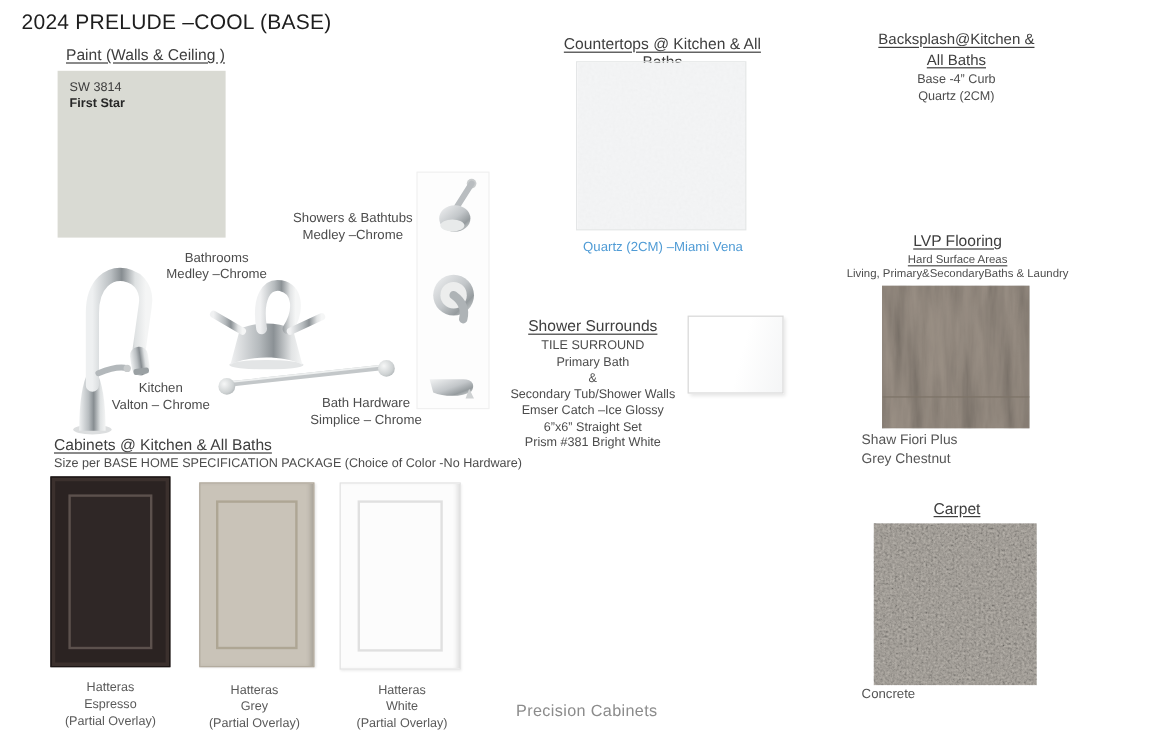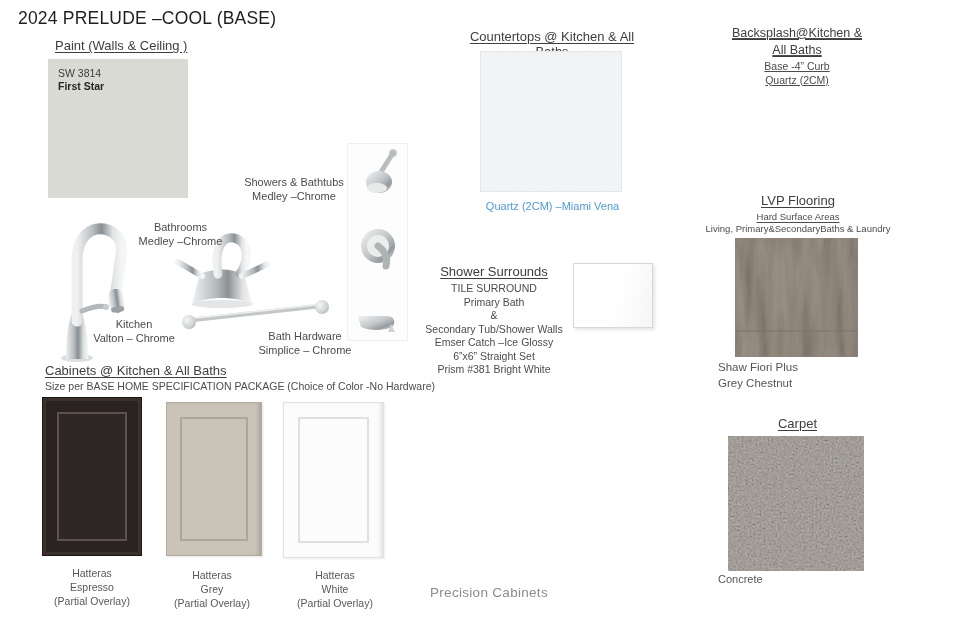--- a/index.html
+++ b/index.html
@@ -128,21 +128,21 @@
       <path d="M30,102 C37,107 40,114 38,122" stroke="#aeb3b6" stroke-width="7" stroke-linecap="round" fill="none"></path>
       <path d="M10,172 L38,172 C46,172 48,177 45,182 C38,187 22,187 13,183 Z" fill="url(#ch3)"></path>
       <path d="M43,180 L47,188 L40,188 Z" fill="#cfd2d3"></path>
     </svg>
   </div>
 
   <div class="abs label" style="left:238px;top:176px;width:112px;">
     <div>Showers &amp; Bathtubs</div>
     <div>Medley –Chrome</div>
   </div>
-  <div class="abs label" style="left:123px;top:209px;width:115px;margin-top:12px;">
+  <div class="abs label" style="left:123px;top:209px;width:115px;">
     <div>Bathrooms</div>
     <div>Medley –Chrome</div>
   </div>
   <div class="abs label" style="left:78px;top:318px;width:112px;">
     <div>Kitchen</div>
     <div>Valton – Chrome</div>
   </div>
   <div class="abs label" style="left:246px;top:330px;width:118px;">
     <div>Bath Hardware</div>
     <div>Simplice – Chrome</div>
@@ -156,21 +156,21 @@
             <feTurbulence type="fractalNoise" baseFrequency="0.4" numOctaves="2" seed="5"></feTurbulence>
           <feColorMatrix type="matrix" values="0.33 0.33 0.33 0 0 0.33 0.33 0.33 0 0 0.33 0.33 0.33 0 0 0 0 0 0 1"></feColorMatrix>
           </filter>
       </defs>
       <rect width="140" height="139" fill="#f5f6f7"></rect>
       <rect width="140" height="139" filter="url(#ct)" opacity="0.05" style="mix-blend-mode:multiply"></rect>
     </svg>
   </div>
   <div class="abs center" style="left: 460px; top: 200px; width: 185px; font-size: 11px; color: rgb(79, 155, 213);">Quartz (2CM) –Miami Vena</div>
 
-  <div class="abs center" style="left:718px;top:26px;width:158px;text-decoration:underline;">
+  <div class="abs center" style="left:718px;top:26px;width:158px;">
     <div class="h2">Backsplash@Kitchen &amp;</div>
     <div class="h2" style="margin-top:3px;">All Baths</div>
     <div class="small" style="margin-top:3px;">Base -4” Curb</div>
     <div class="small">Quartz (2CM)</div>
   </div>
 
   <div class="abs center" style="left:413px;top:264px;width:162px;">
     <div class="h">Shower Surrounds</div>
     <div class="small" style="margin-top:3px;">TILE SURROUND</div>
     <div class="small">Primary Bath</div>

